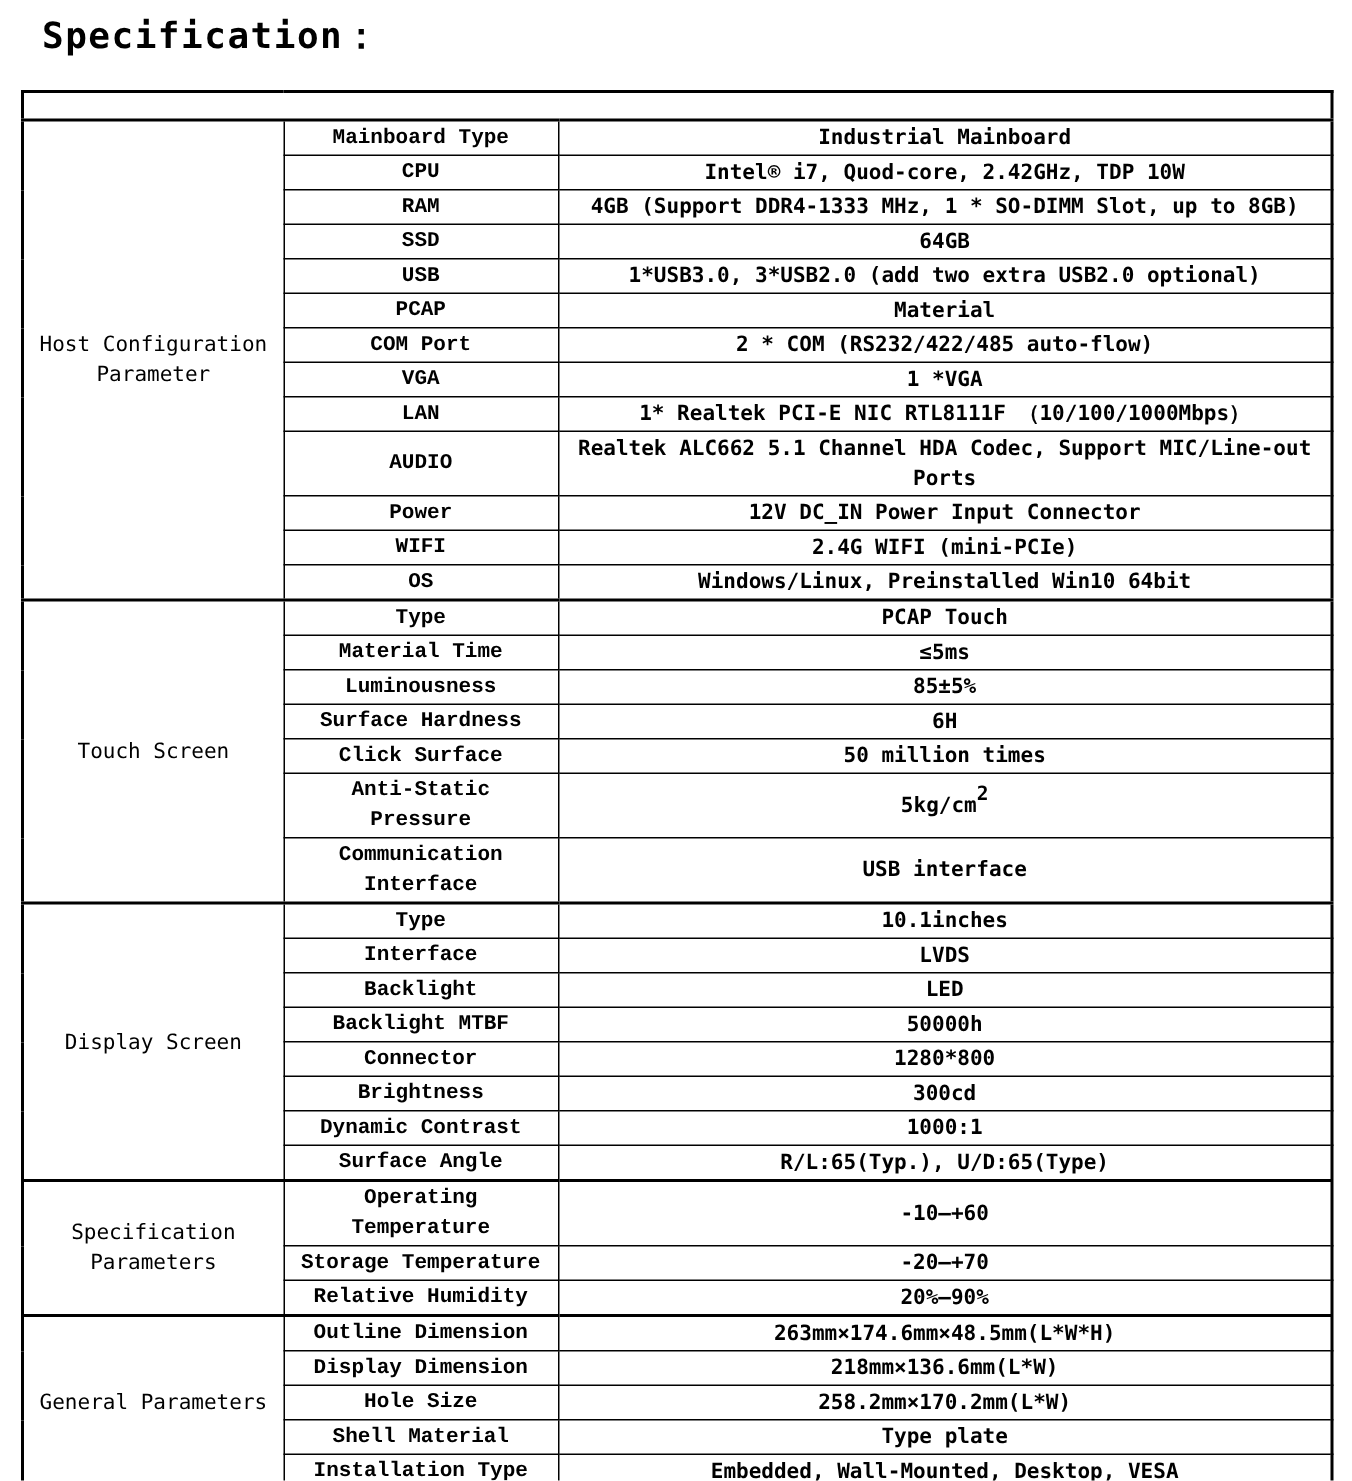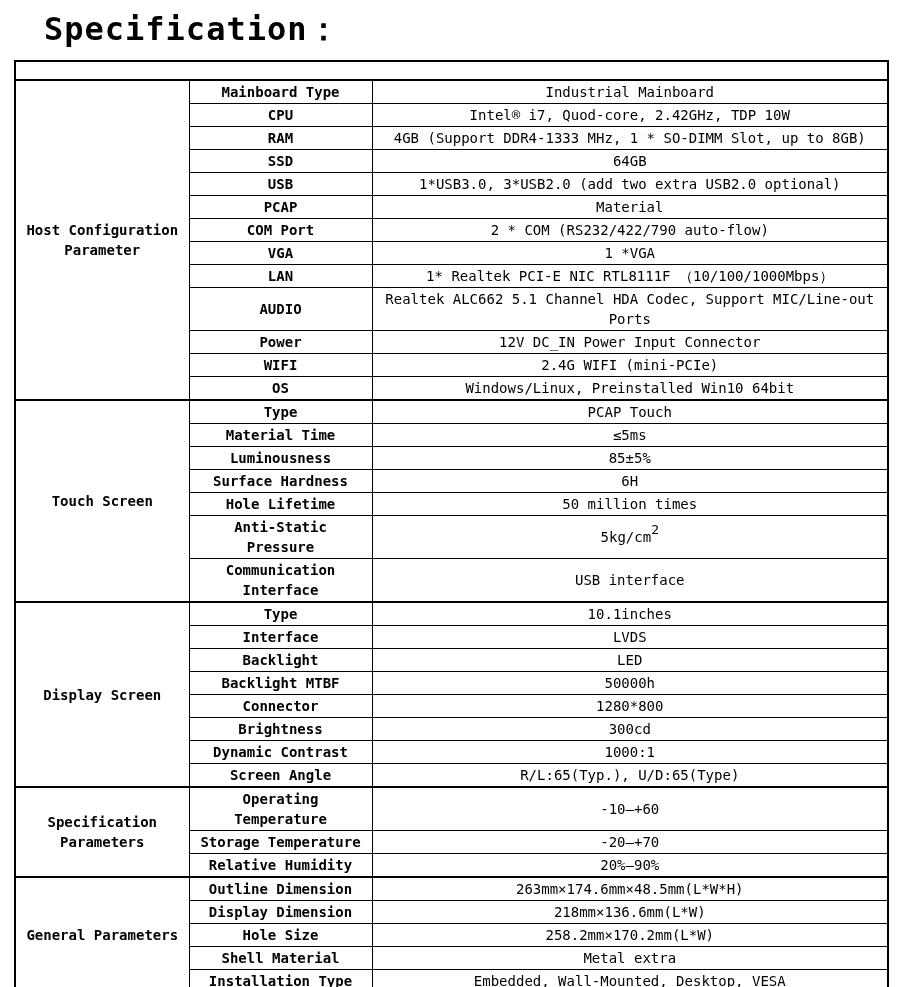--- a/index.html
+++ b/index.html
@@ -4,42 +4,42 @@
 <style>
   * { box-sizing: border-box; }
   html, body { margin: 0; padding: 0; }
   body {
     width: 901px; height: 987px;
     background: #ffffff; color: #000000;
     font-family: "DejaVu Sans Mono", "Liberation Mono", monospace;
     position: relative;
   }
   .title {
-    position: absolute; left: 44px; top: 8px;
-    margin: 0; font-size: 32px; font-weight: bold;
+    position: absolute; left: 28px; top: 8px;
+    margin: 0; font-size: 24px; font-weight: bold;
     letter-spacing: 1px; white-space: nowrap;
   }
   table.spec-table {
     position: absolute; left: 14px; top: 60px;
     width: 873px;
     border-collapse: collapse; table-layout: fixed;
     border: 2px solid #000;
   }
   .spec-table td, .spec-table th {
     border: 1px solid #000;
     font-size: 14px; line-height: 20px;
     text-align: center; vertical-align: middle;
     padding: 1px 8px;
     overflow: hidden;
     word-wrap: break-word;
   }
   .empty-row td { height: 19px; padding: 0; }
-  .cat-cell  { font-weight: bold; }
-  .param-cell{ font-weight: bold; padding: 1px 16px; }
-  .value-cell{ font-weight: normal; }
+  .cat-cell  { font-weight: normal; }
+  .param-cell{ font-weight: bold; padding: 1px 16px; font-family: Liberation Mono, monospace; }
+  .value-cell{ font-weight: bold; }
   tr.section-start td, tr.section-start th { border-top: 2px solid #000; }
   .value-cell sup {
     font-size: 13px; line-height: 0;
     position: relative; top: -2px;
   }
 </style>
 </head>
 <body>
 
 <div class="page">
@@ -76,21 +76,21 @@
         <tr>
           <td class="param-cell">USB</td>
           <td class="value-cell"><span>1*USB3.0, 3*USB2.0 (add two extra USB2.0 optional)</span></td>
         </tr>
         <tr>
           <td class="param-cell">PCAP</td>
           <td class="value-cell"><span>Material</span></td>
         </tr>
         <tr>
           <td class="param-cell">COM Port</td>
-          <td class="value-cell"><span>2 * COM (RS232/422/790 auto-flow)</span></td>
+          <td class="value-cell"><span>2 * COM (RS232/422/485 auto-flow)</span></td>
         </tr>
         <tr>
           <td class="param-cell">VGA</td>
           <td class="value-cell"><span>1 *VGA</span></td>
         </tr>
         <tr>
           <td class="param-cell">LAN</td>
           <td class="value-cell"><span>1* Realtek PCI-E NIC RTL8111F （10/100/1000Mbps）</span></td>
         </tr>
         <tr>
@@ -120,21 +120,21 @@
         </tr>
         <tr>
           <td class="param-cell">Luminousness</td>
           <td class="value-cell"><span>85±5%</span></td>
         </tr>
         <tr>
           <td class="param-cell">Surface Hardness</td>
           <td class="value-cell"><span>6H</span></td>
         </tr>
         <tr>
-          <td class="param-cell">Hole Lifetime</td>
+          <td class="param-cell">Click Surface</td>
           <td class="value-cell"><span>50 million times</span></td>
         </tr>
         <tr>
           <td class="param-cell">Anti-Static Pressure</td>
           <td class="value-cell"><span>5kg/cm</span><sup>2</sup></td>
         </tr>
         <tr>
           <td class="param-cell">Communication Interface</td>
           <td class="value-cell"><span>USB interface</span></td>
         </tr>
@@ -161,21 +161,21 @@
         </tr>
         <tr>
           <td class="param-cell">Brightness</td>
           <td class="value-cell"><span>300cd</span></td>
         </tr>
         <tr>
           <td class="param-cell">Dynamic Contrast</td>
           <td class="value-cell"><span>1000:1</span></td>
         </tr>
         <tr>
-          <td class="param-cell">Screen Angle</td>
+          <td class="param-cell">Surface Angle</td>
           <td class="value-cell"><span>R/L:65(Typ.), U/D:65(Type)</span></td>
         </tr>
         <tr class="section-start">
           <th rowspan="3" class="cat-cell">Specification Parameters</th>
           <td class="param-cell">Operating Temperature</td>
           <td class="value-cell"><span>-10—+60</span></td>
         </tr>
         <tr>
           <td class="param-cell">Storage Temperature</td>
           <td class="value-cell"><span>-20—+70</span></td>
@@ -192,21 +192,21 @@
         <tr>
           <td class="param-cell">Display Dimension</td>
           <td class="value-cell"><span>218mm×136.6mm(L*W)</span></td>
         </tr>
         <tr>
           <td class="param-cell">Hole Size</td>
           <td class="value-cell"><span>258.2mm×170.2mm(L*W)</span></td>
         </tr>
         <tr>
           <td class="param-cell">Shell Material</td>
-          <td class="value-cell"><span>Metal extra</span></td>
+          <td class="value-cell"><span>Type plate</span></td>
         </tr>
         <tr>
           <td class="param-cell">Installation Type</td>
           <td class="value-cell"><span>Embedded, Wall-Mounted, Desktop, VESA</span></td>
         </tr>
       </tbody>
   </table>
 </div>
 
 </body></html>

